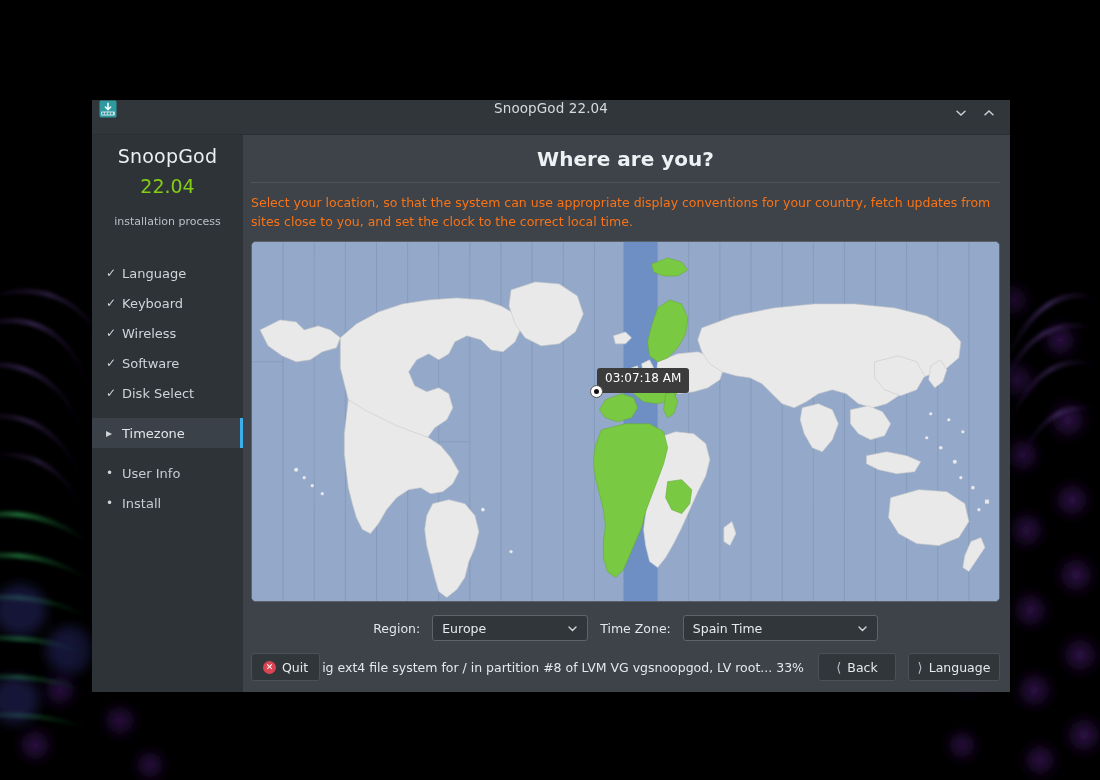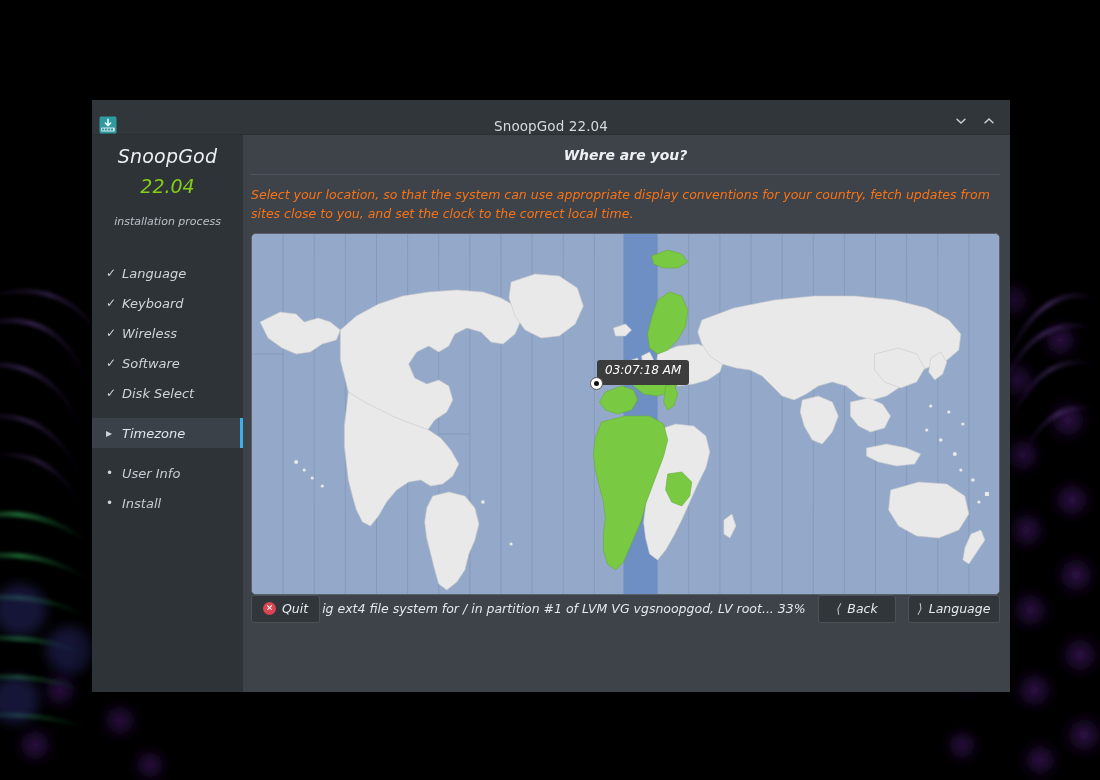--- a/index.html
+++ b/index.html
@@ -24,21 +24,21 @@
     left: 92px; top: 100px;
     width: 918px; height: 592px;
     background: #31363b;
     box-shadow: 0 6px 26px rgba(0,0,0,.75);
     display: flex; flex-direction: column;
     overflow: hidden;
   }
   #titlebar {
     height: 34px; flex: 0 0 34px;
     background: #31363b;
-    display: flex; align-items: flex-end;
+    display: flex; align-items: flex-start;
     position: relative;
     border-bottom: 1px solid #2b2f33;
   }
   #app-icon {
     width: 18px; height: 18px; margin-left: 7px;
     border-radius: 2px;
     flex: 0 0 auto;
   }
   #win-title {
     position: absolute; left: 0; right: 0; text-align: center;
@@ -46,21 +46,21 @@
     pointer-events: none;
   }
   .win-btn {
     width: 26px; height: 26px;
     display: flex; align-items: center; justify-content: center;
     color: #c8ced3;
   }
   #win-buttons { margin-left: auto; margin-right: 8px; display: flex; gap: 2px; }
 
   
-  #win-body { flex: 1; display: flex; min-height: 0; font-style: italic; }
+  #win-body { flex: 1; display: flex; min-height: 0; }
 
   
   #sidebar {
     width: 151px; flex: 0 0 151px;
     background: #2e3338;
     display: flex; flex-direction: column;
     padding-top: 10px;
   }
   #brand { text-align: center; color: #eceff1; }
   #brand-name { font-size: 19px; font-weight: 400; letter-spacing: .2px; }
@@ -87,21 +87,21 @@
 
   
   #content {
     flex: 1; min-width: 0;
     background: #3d4349;
     display: flex; flex-direction: column;
     padding: 0 8px 0 6px;
   }
   #page-title {
     text-align: center;
-    font-size: 14px; font-weight: bold; color: #eef1f3;
+    font-size: 20px; font-weight: bold; color: #eef1f3;
     padding: 12px 0 11px 0;
     border-bottom: 1px solid #4d545b;
     margin: 0 2px;
   }
   #desc {
     font-size: 12.5px; color: #f97316; line-height: 1.5;
     padding: 11px 2px 9px 2px;
   }
   
   #map-wrap {
@@ -507,27 +507,47 @@
               <path d="M414 240 L428 238 L438 248 L436 262 L428 272 L418 268 L412 256 Z"></path>
             </g>
           </svg>
 
           <div id="tooltip">03:07:18 AM</div>
           <div id="marker">
               <i></i>
             </div>
         </div>
 
+        <div id="selectors">
+          <span class="sel-label">Region:</span>
+          <div class="combo" id="region-combo">
+            <span>Europe</span>
+            <span class="chev">
+              <svg width="13" height="13" viewBox="0 0 13 13">
+                  <path d="M3 5 L6.5 8.6 L10 5" stroke="currentColor" stroke-width="1.4" fill="none" stroke-linecap="round"></path>
+                </svg>
+            </span>
+          </div>
+          <span class="sel-label">Time Zone:</span>
+          <div class="combo" id="tz-combo">
+            <span>Spain Time</span>
+            <span class="chev">
+              <svg width="13" height="13" viewBox="0 0 13 13">
+                  <path d="M3 5 L6.5 8.6 L10 5" stroke="currentColor" stroke-width="1.4" fill="none" stroke-linecap="round"></path>
+                </svg>
+            </span>
+          </div>
+        </div>
 
         <div id="footer">
           <div class="btn" id="btn-quit">
             <span class="quit-dot">✕</span>
             <span>Quit</span>
           </div>
-          <div id="status">ig ext4 file system for / in partition #1 of LVM VG vgsnoopgod, LV root... 33%</div>
+          <div id="status">ig ext4 file system for / in partition #8 of LVM VG vgsnoopgod, LV root... 33%</div>
           <div class="btn" id="btn-back">
             <span class="nav-chev">⟨</span>
             <span>Back</span>
           </div>
           <div class="btn" id="btn-continue">
             <span class="nav-chev">⟩</span>
             <span>Language</span>
           </div>
         </div>
       </div>

